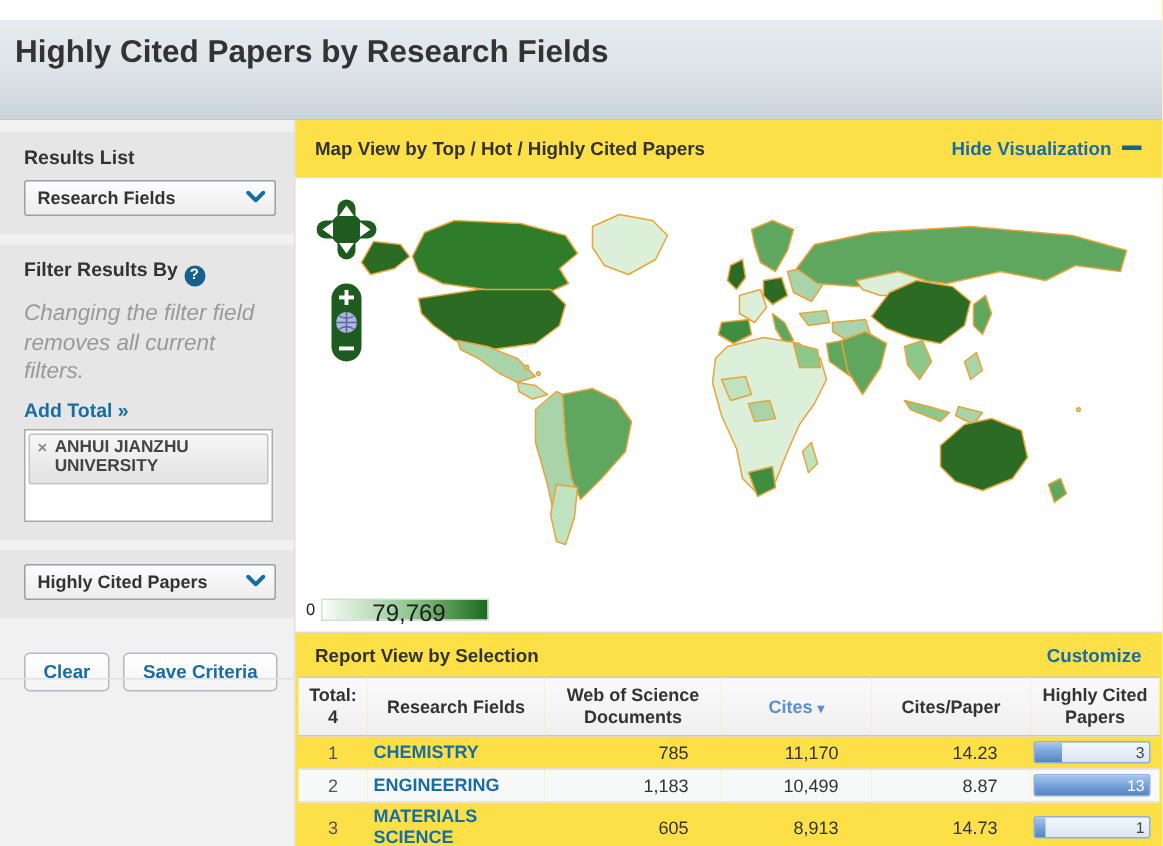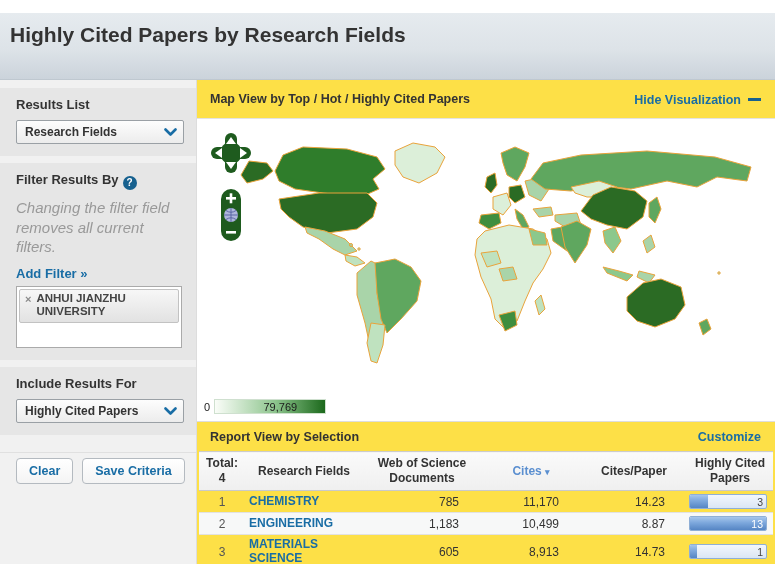--- a/index.html
+++ b/index.html
@@ -62,21 +62,21 @@
   .map-box { height:303px; border-top:1px solid #e3e3e3; position:relative; background:#fff; }
   .map-svg { position:absolute; left:2px; top:4px; }
   .map-controls { position:absolute; left:14px; top:12px; }
   .map-legend { position:absolute; left:7px; bottom:7px; display:flex; align-items:center; }
   .legend-zero { font-size:11px; color:#222; margin-right:4px; }
   .legend-bar {
     width:112px; height:15px; position:relative;
     background:linear-gradient(to right,#fafdf8,#8cc48c 55%,#1c691c);
     border:1px solid #cfe0cf;
   }
-  .legend-max { position:absolute; right:28px; top:1px; font-size:11px; color:#1c1c1c; }
+  .legend-max { position:absolute; right:28px; top:1px; font-size:16px; color:#1c1c1c; }
 
   
   .report-header { height:30px; border-top:1px solid #ddd; display:flex; align-items:center; justify-content:space-between; padding:0 14px 0 13px; }
   .report-title { font-size:12.5px; font-weight:bold; color:#333; }
 
   table.report { width:574px; margin-left:2px; border-collapse:collapse; table-layout:fixed; }
   table.report col.c-rank  { width:46px; }
   table.report col.c-field { width:118px; }
   table.report col.c-docs  { width:118px; }
   table.report col.c-cites { width:100px; }
@@ -131,31 +131,30 @@
               </svg>
           </span>
         </div>
       </div>
 
       <div class="sb-section">
         <div class="sb-label">
           <span>Filter Results By</span><span class="help-icon">?</span>
         </div>
         <div class="sb-note">Changing the filter field removes all current filters.</div>
-        <a class="add-filter">Add Filter »</a>
+        <a class="add-filter">Add Total »</a>
         <div class="filter-listbox">
           <div class="filter-chip">
             <span class="chip-x">×</span>
             <span class="chip-label">ANHUI JIANZHU UNIVERSITY</span>
           </div>
         </div>
       </div>
 
       <div class="sb-section">
-        <div class="sb-label">Include Results For</div>
         <div class="dropdown">
           <span class="dd-text">Highly Cited Papers</span>
           <span>
             <svg width="13" height="9" viewBox="0 0 13 9">
                 <polyline points="1.5,1.5 6.5,6.5 11.5,1.5" fill="none" stroke="#196da5" stroke-width="2.6" stroke-linecap="round" stroke-linejoin="round"></polyline>
               </svg>
           </span>
         </div>
       </div>
 

